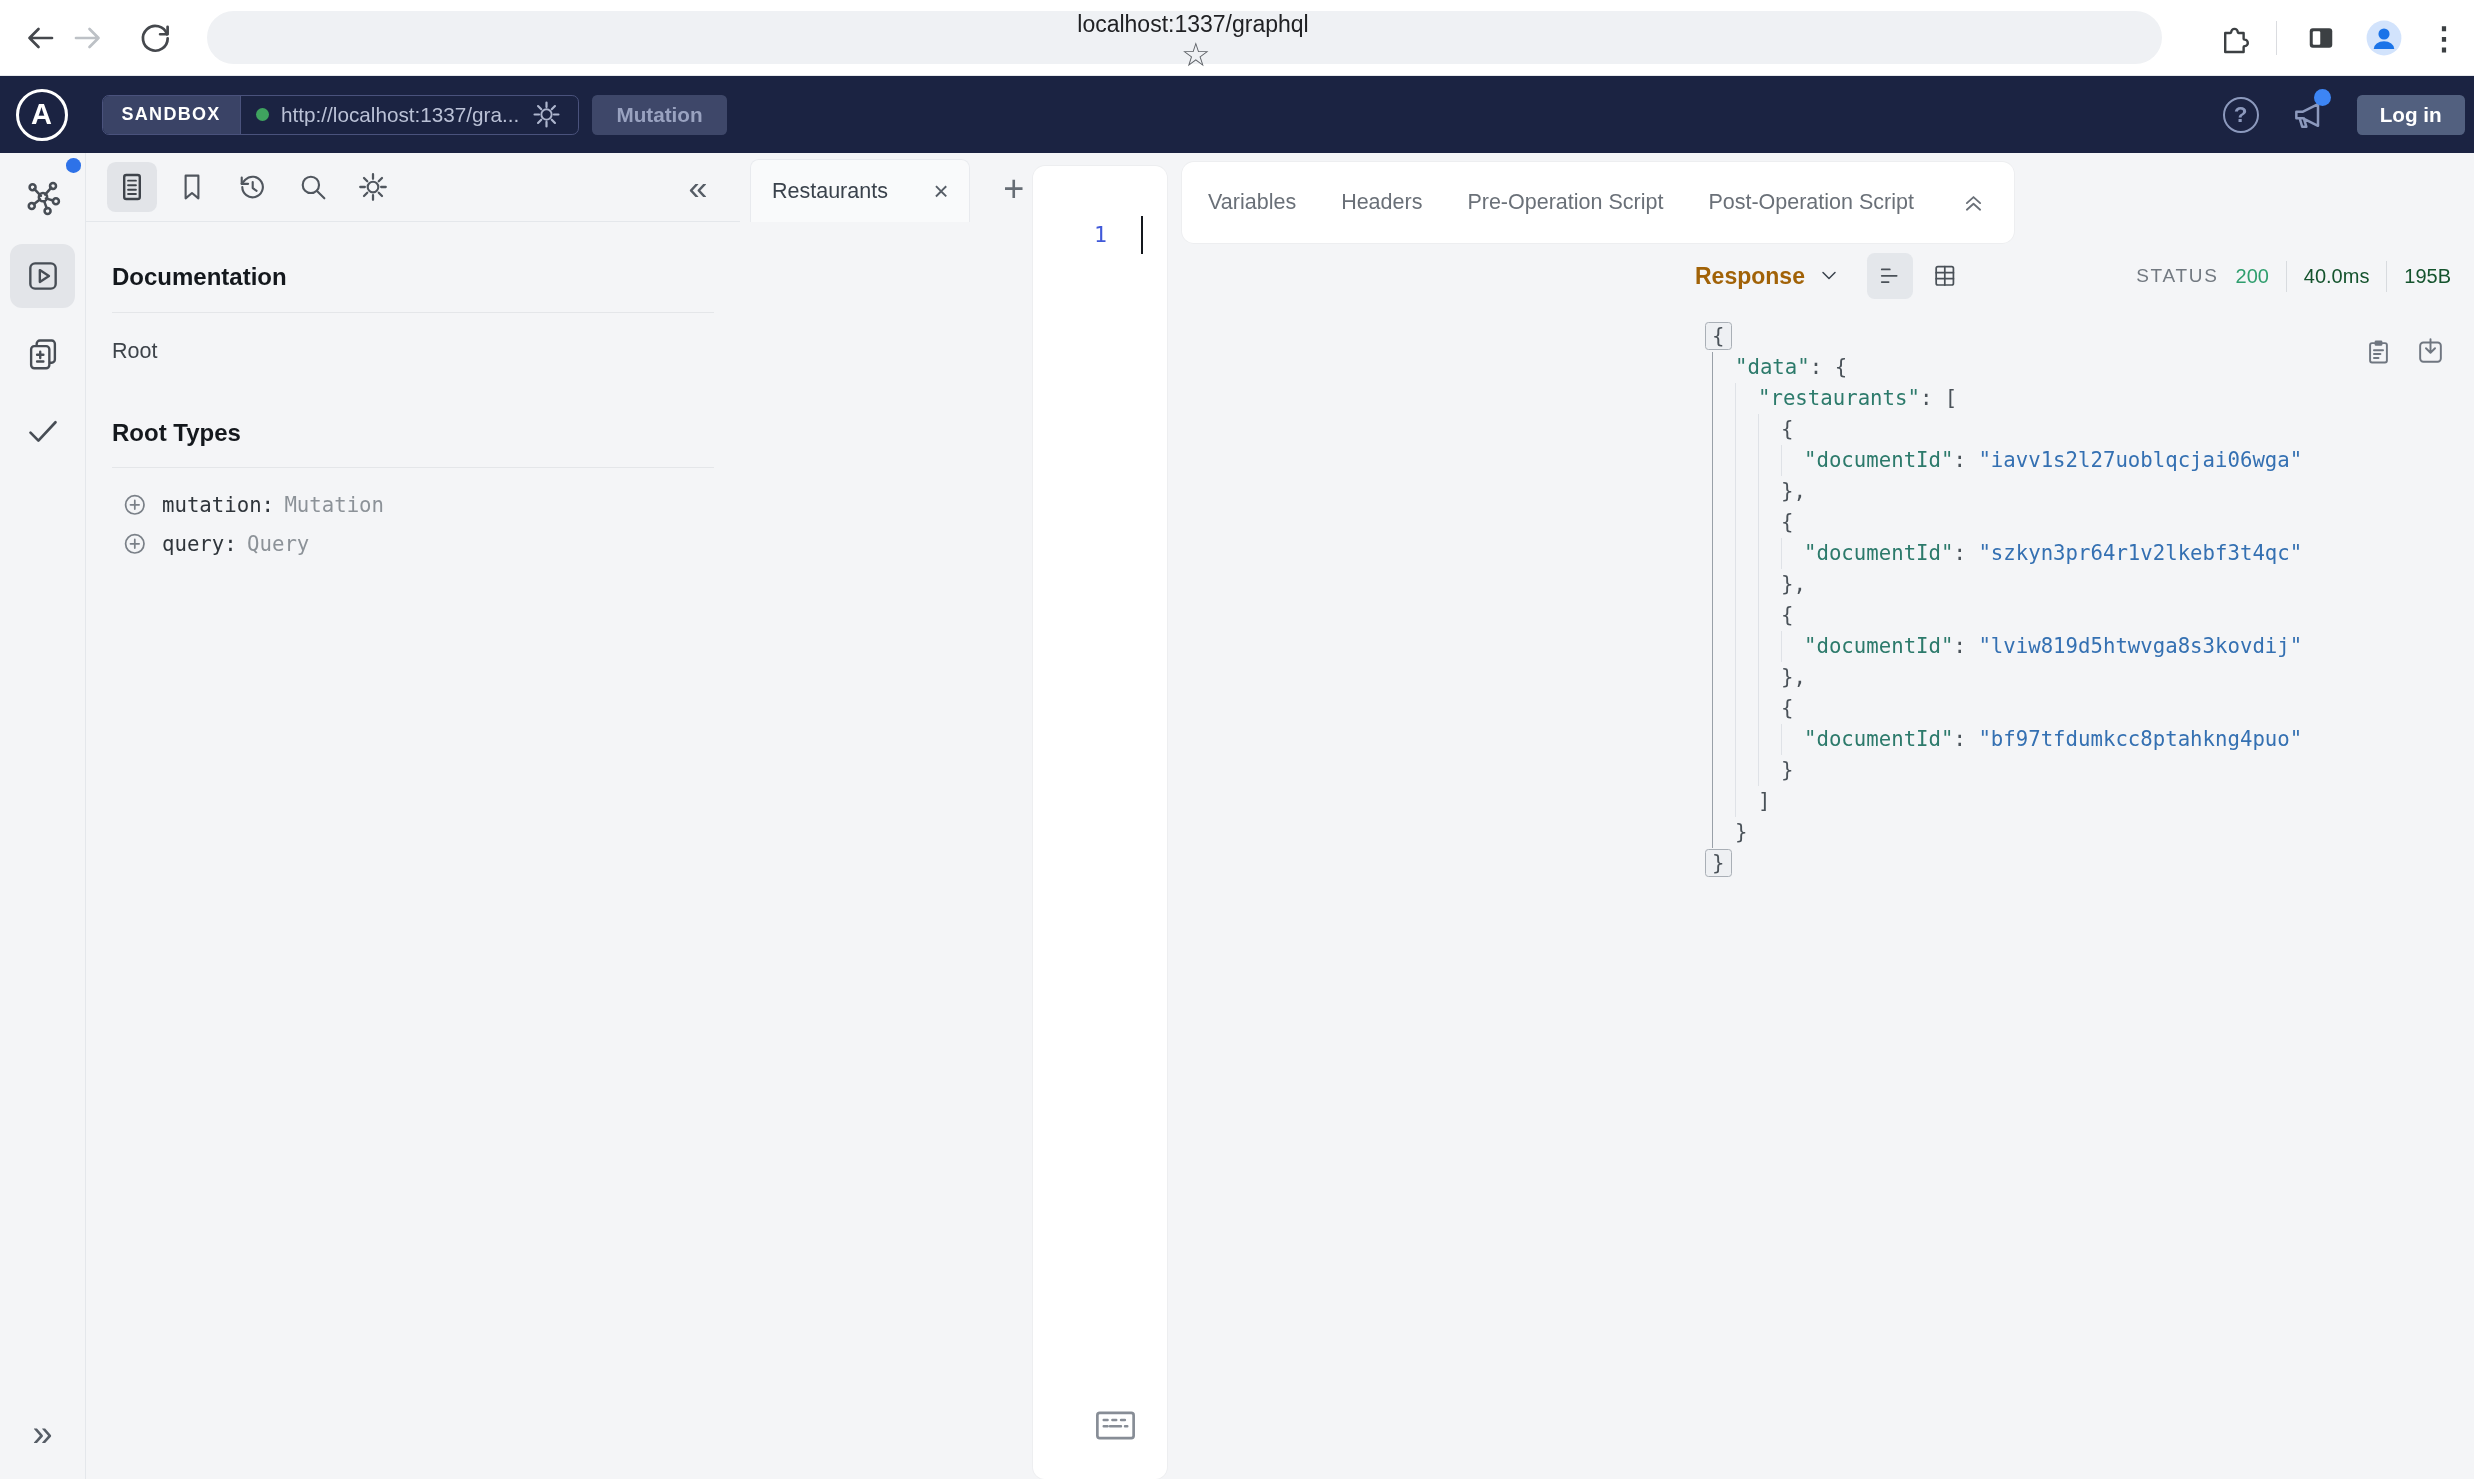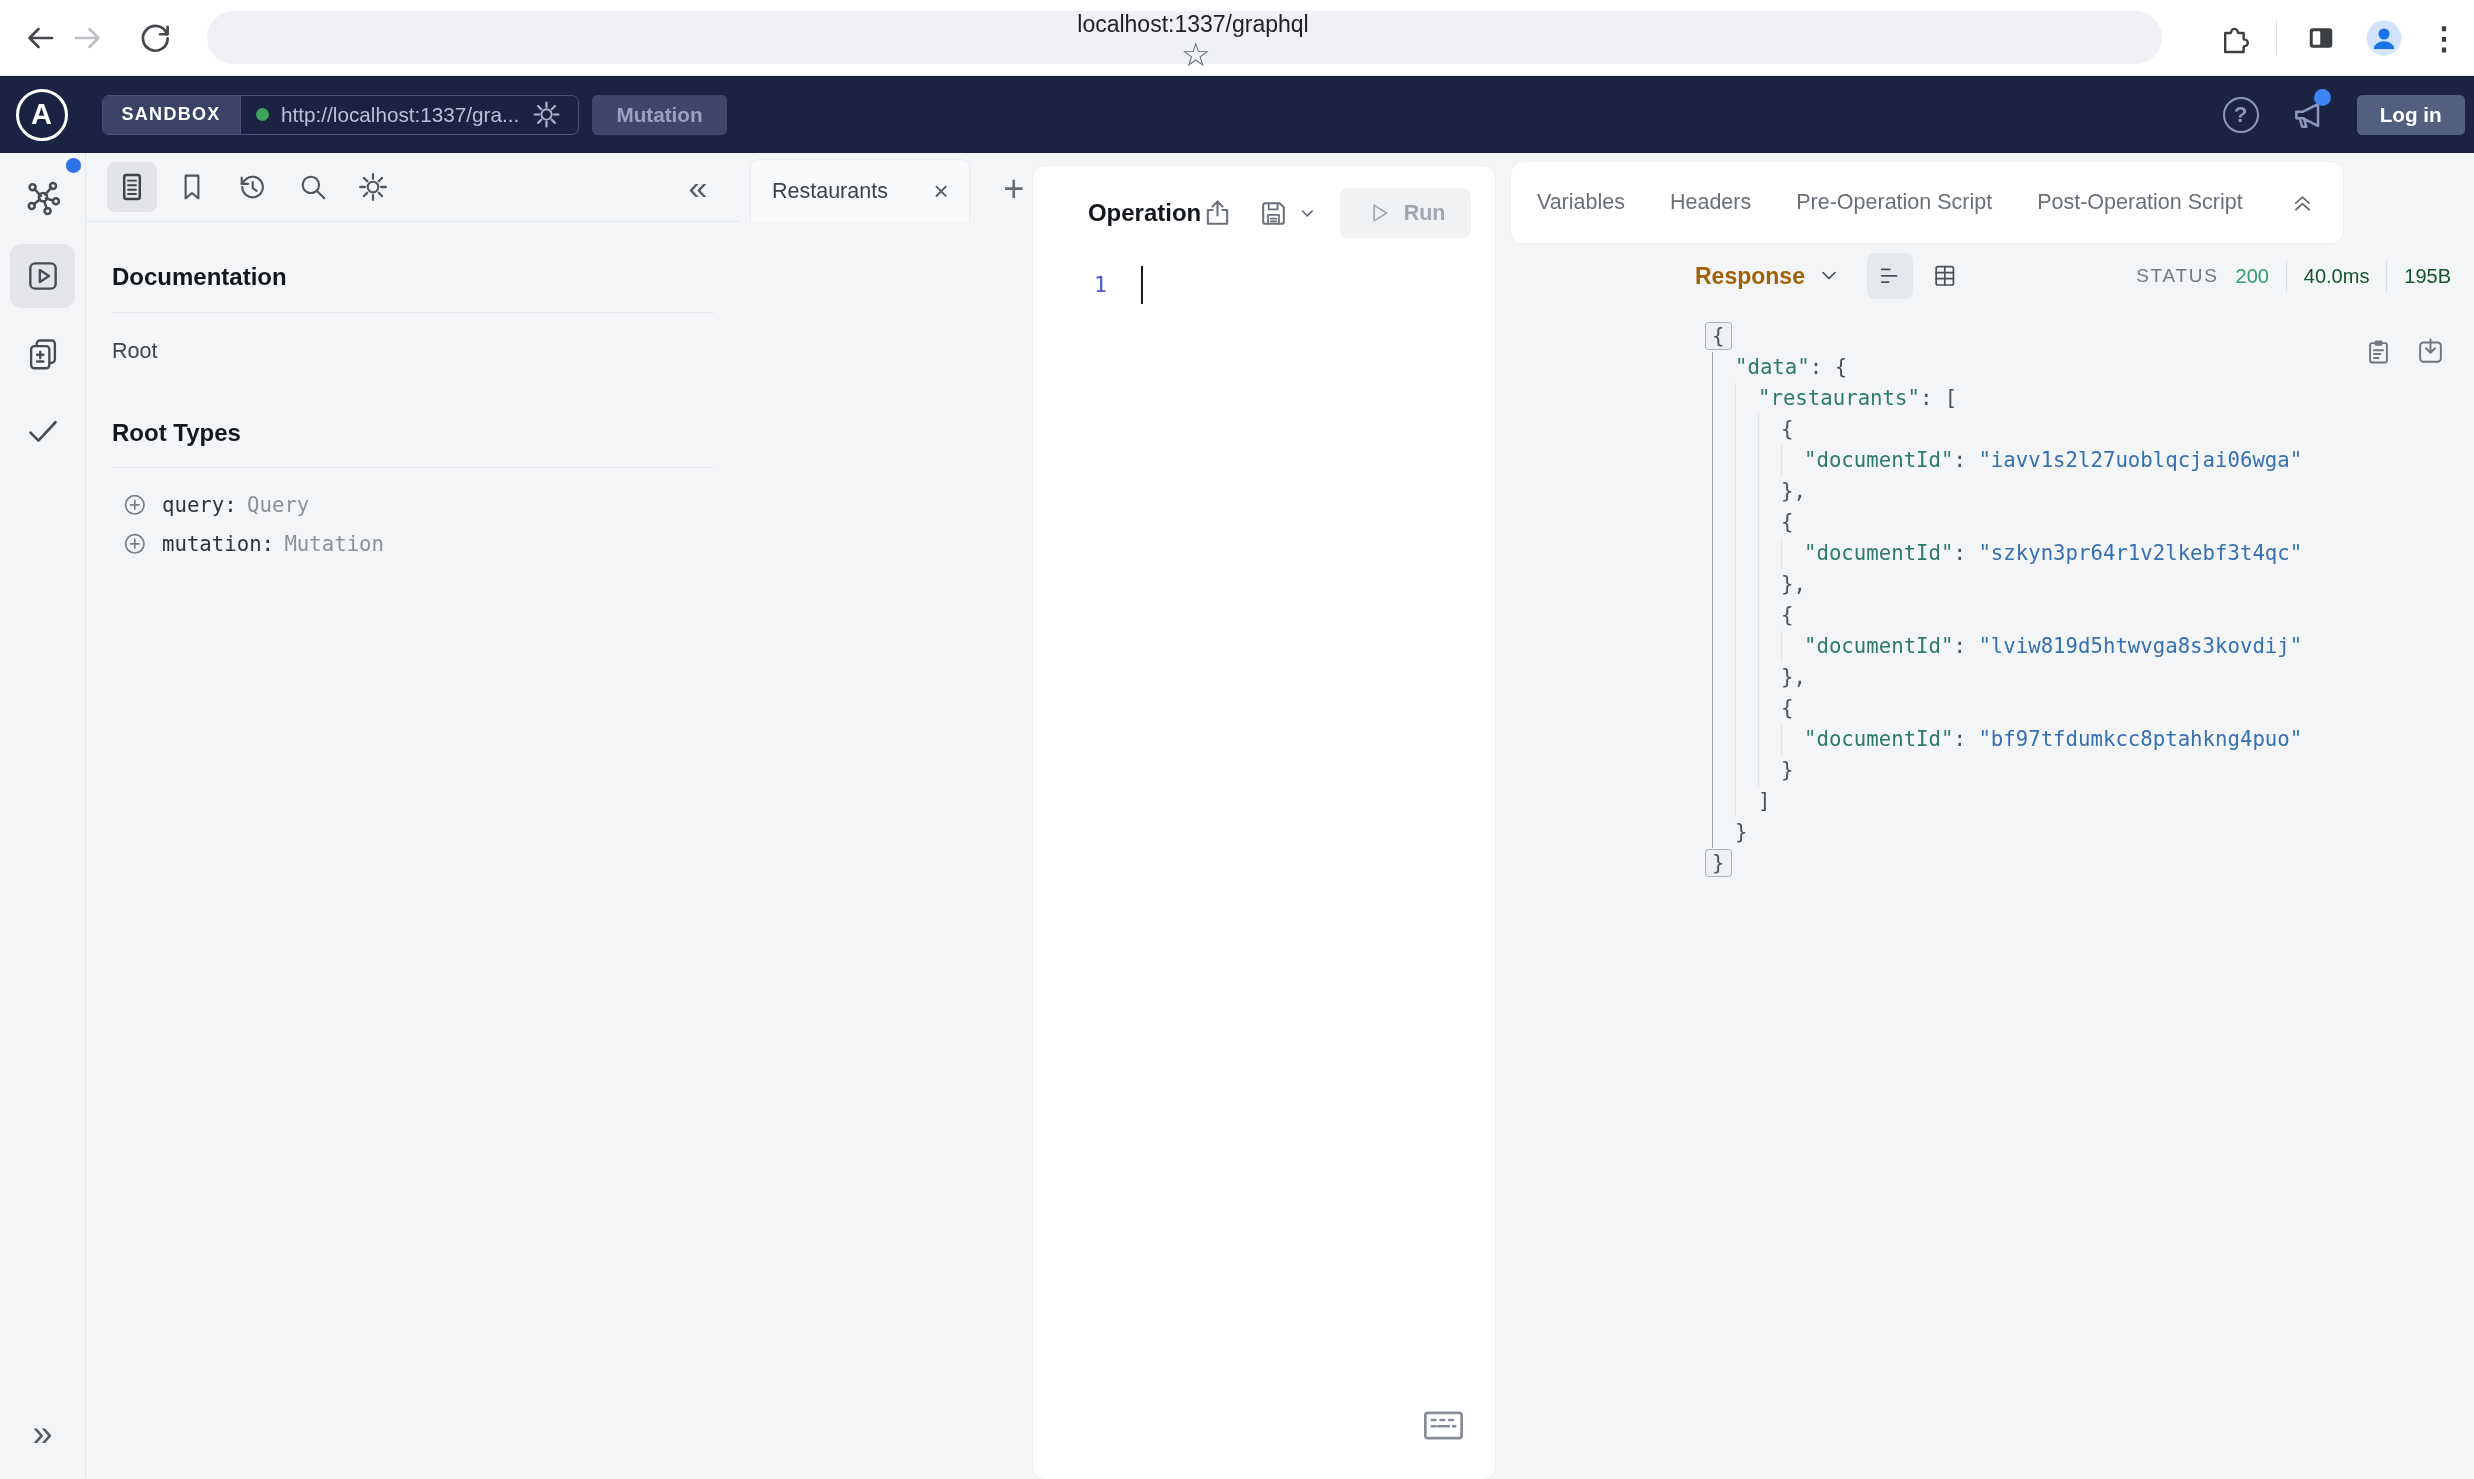--- a/index.html
+++ b/index.html
@@ -268,65 +268,42 @@
       <div class="docs-h">Documentation</div>
       <hr class="docs-divider">
       <div class="docs-root">Root</div>
       <div class="docs-h docs-h2">Root Types</div>
       <hr class="docs-divider">
       <div class="type-row">
         <svg class="ico plus-circle" width="27.6" height="27.6" viewBox="0 0 48 48" stroke-width="2.8">
             <circle cx="24" cy="24" r="16"></circle>
             <path d="M24 16.5 v15 M16.5 24 h15"></path>
           </svg>
-        <span class="type-code"><span class="type-field">query:</span><span class="type-name">Query</span></span>
+        <span class="type-code"><span class="type-field">mutation:</span><span class="type-name">Mutation</span></span>
       </div>
       <div class="type-row">
         <svg class="ico plus-circle" width="27.6" height="27.6" viewBox="0 0 48 48" stroke-width="2.8">
             <circle cx="24" cy="24" r="16"></circle>
             <path d="M24 16.5 v15 M16.5 24 h15"></path>
           </svg>
-        <span class="type-code"><span class="type-field">mutation:</span><span class="type-name">Mutation</span></span>
+        <span class="type-code"><span class="type-field">query:</span><span class="type-name">Query</span></span>
       </div>
     </div>
   </div>
 
   <div class="opcol">
     <div class="tabstrip">
       <div class="tab">
         <span class="tab-label">Restaurants</span>
         <span class="tab-close">×</span>
       </div>
       <span class="tab-new">+</span>
     </div>
 
     <div class="op-card">
-      <div class="op-head">
-        <span class="op-title">Operation</span>
-        <div class="op-actions">
-          <svg class="ico" width="33" height="33" viewBox="0 0 48 48">
-              <path d="M17 19 h-7 v20 h28 v-20 h-7 M24 27 V6.5 M16.5 14 L24 6.5 L31.5 14"></path>
-            </svg>
-          <div class="save-group">
-            <svg class="ico" width="33" height="33" viewBox="0 0 48 48">
-                <path d="M9 12 a3 3 0 0 1 3-3 h21 l6 6 v21 a3 3 0 0 1 -3 3 H12 a3 3 0 0 1 -3 -3 z"></path>
-                <path d="M17 9 v9 h13 v-9 M16 39 v-13 h16 v13 M20 31.5 h8 M20 35.5 h8" stroke-width="2.6"></path>
-              </svg>
-            <svg class="ico" width="20.7" height="20.7" viewBox="0 0 48 48">
-                <path d="M13 19 l11 11 11-11" stroke-width="4"></path>
-              </svg>
-          </div>
-          <div class="run-btn">
-            <svg class="ico" width="26" height="26" viewBox="0 0 48 48">
-                <path d="M15 9.5 L38 24 L15 38.5 z"></path>
-              </svg>
-            <span>Run</span>
-          </div>
-        </div>
-      </div>
       <div class="editor-line">
         <span class="linenum">1</span>
         <span class="cursor"></span>
       </div>
       <svg class="ico kbd-ico" width="41" height="31" viewBox="0 0 52 38">
           <rect x="3" y="3" width="46" height="32" rx="3" stroke-width="3.4"></rect>
           <path d="M11 12 h5 M22 12 h5 M33 12 h5 M11 20 h5 M19 20 h14 M38 20 h3" stroke-width="3"></path>
         </svg>
     </div>
 

